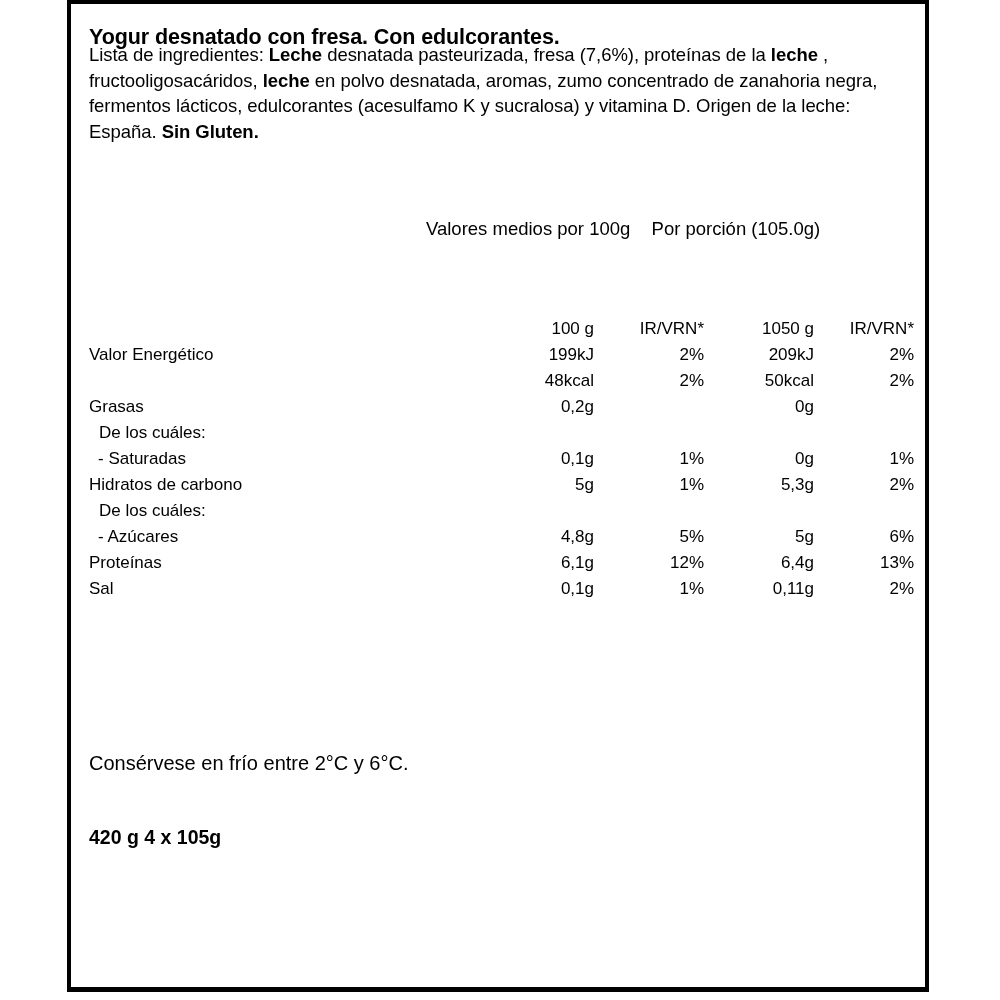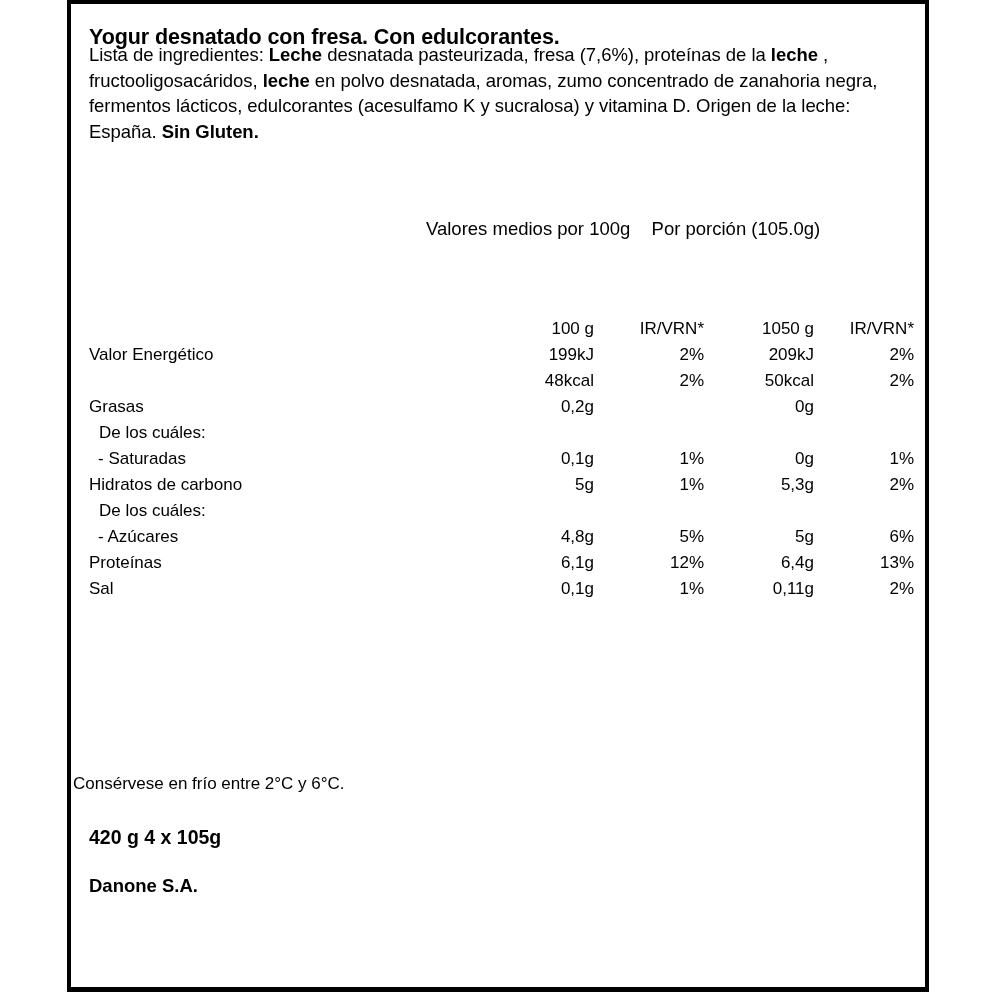--- a/index.html
+++ b/index.html
@@ -110,25 +110,24 @@
   .c1 { left: 390px; width: 115px; }   
   .c2 { left: 505px; width: 110px; }   
   .c3 { left: 620px; width: 105px; }   
   .c4 { left: 720px; width: 105px; }   
 
   .hdr .ncell { white-space: nowrap; }
 
   
   #storage-note {
     position: absolute;
-    left: 2px;
+    left: 18px;
     top: 748px;
-    font-size: 17px;
-    white-space: nowrap;
-    margin-top: 22px;
+    font-size: 20px;
+    white-space: nowrap;
   }
   #net-weight {
     position: absolute;
     left: 18px;
     top: 806px;
     font-size: 19.5px;
     font-weight: bold;
     white-space: nowrap;
     margin-top: 16px;
   }
@@ -240,17 +239,16 @@
             <span class="ncell c4">2%</span>
           </div>
         </div>
     </div>
 
     <div id="storage-note">Consérvese en frío entre 2°C y 6°C.</div>
 
     <div id="net-weight">420 g 4 x 105g</div>
 
     <div id="manufacturer">
-      <span class="mname">Danone S.A.</span>
     </div>
 
   </div>
 </div>
 
 </body></html>

